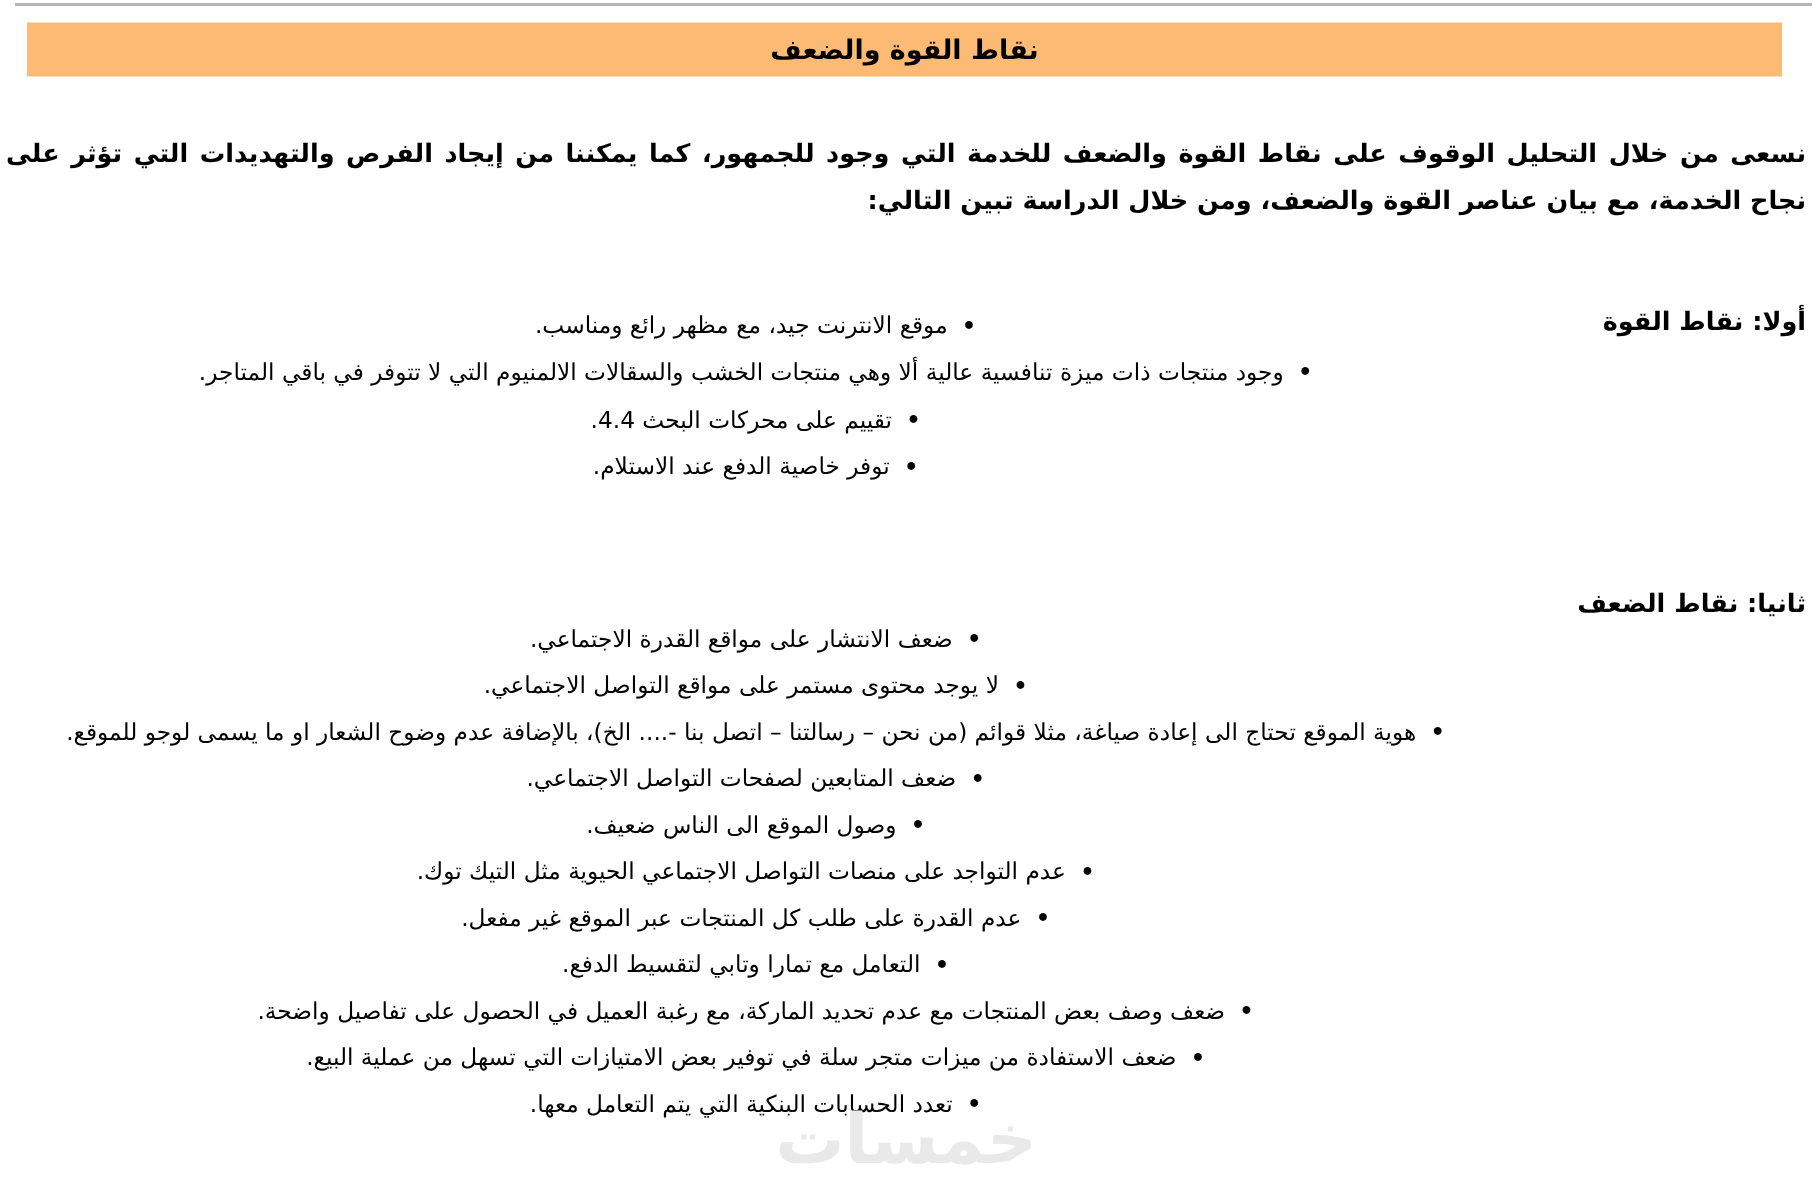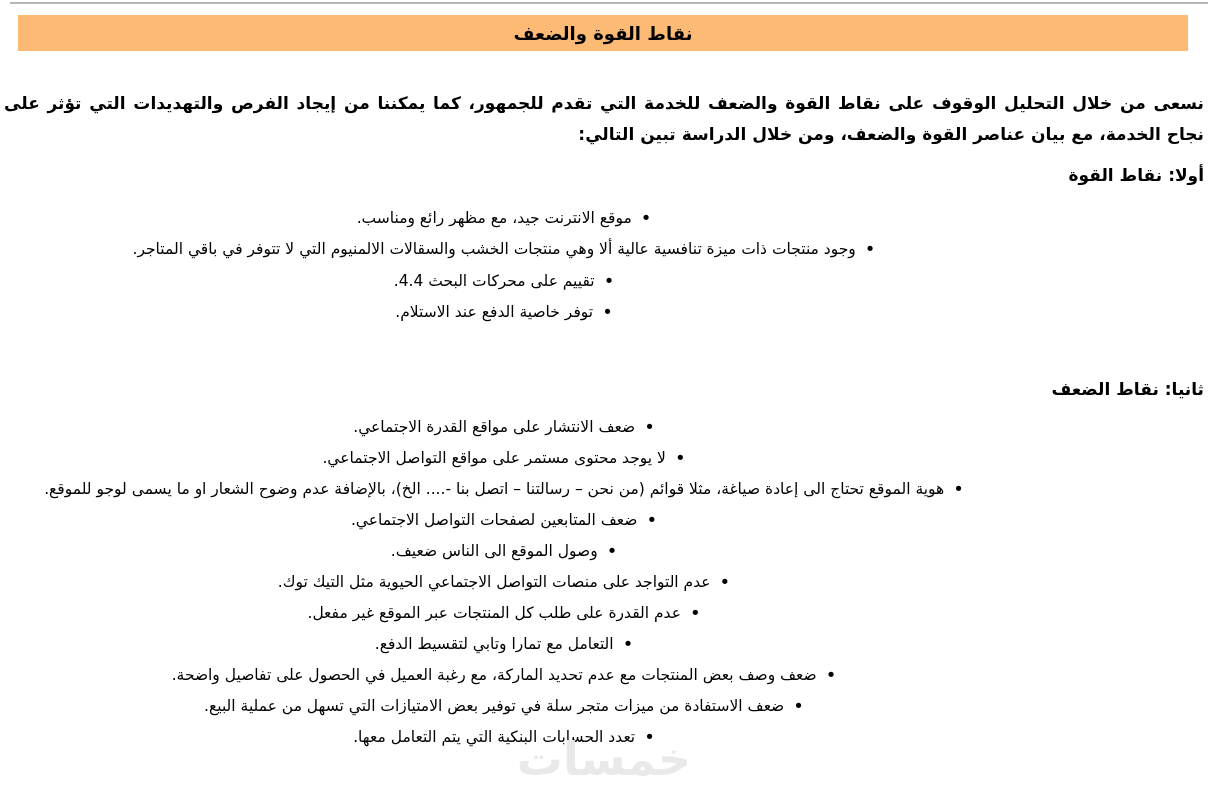--- a/index.html
+++ b/index.html
@@ -12,23 +12,23 @@
 
   .title-bar { position:absolute; top:15px; right:20px; width:1170px; height:36px;
                background:#fdba74; display:flex; align-items:center; justify-content:center; }
   .title-bar .title { font-size:18px; font-weight:bold; }
 
   .intro { position:absolute; top:88px; right:4px; left:4px;
            font-size:17px; font-weight:bold; line-height:31px;
            text-align:justify; text-justify:inter-word; direction:rtl; }
 
   .sec-heading { position:absolute; right:4px; height:31px; line-height:31px;
-                 font-size:17px; font-weight:bold; white-space:nowrap; }
+                 font-size:17px; font-weight:bold; white-space:nowrap;margin-top:40px; }
   #strengths-heading { top:160px; }
-  #weaknesses-heading { top:374px; }
+  #weaknesses-heading { top:348px; }
 
   ul.bullets { position:absolute; right:200px; left:0; list-style:none; direction:rtl; }
   #strengths-list { top:202px; }
   #weaknesses-list { top:411px; }
   ul.bullets li { white-space:nowrap; font-size:15.5px; direction:rtl; text-align:center; }
   #strengths-list li { height:31.3px; line-height:31.3px; }
   #weaknesses-list li { height:31px; line-height:31px; }
   ul.bullets li::before { content:"•"; font-size:18px; padding-left:9px;
                           vertical-align:-1px; }
 
@@ -39,21 +39,21 @@
 <body>
 
 <div class="page">
 
   <div class="top-line"></div>
 
   <div class="title-bar">
     <span class="title">نقاط القوة والضعف</span>
   </div>
 
-  <p class="intro">نسعى من خلال التحليل الوقوف على نقاط القوة والضعف للخدمة التي تقدم للجمهور، كما يمكننا من إيجاد الفرص والتهديدات التي تؤثر على نجاح الخدمة، مع بيان عناصر القوة والضعف، ومن خلال الدراسة تبين التالي:</p>
+  <p class="intro">نسعى من خلال التحليل الوقوف على نقاط القوة والضعف للخدمة التي وجود للجمهور، كما يمكننا من إيجاد الفرص والتهديدات التي تؤثر على نجاح الخدمة، مع بيان عناصر القوة والضعف، ومن خلال الدراسة تبين التالي:</p>
 
   <div class="sec-heading" id="strengths-heading">أولا: نقاط القوة</div>
 
   <ul class="bullets" id="strengths-list">
     <li>موقع الانترنت جيد، مع مظهر رائع ومناسب.</li>
     <li>وجود منتجات ذات ميزة تنافسية عالية ألا وهي منتجات الخشب والسقالات الالمنيوم التي لا تتوفر في باقي المتاجر.</li>
     <li>تقييم على محركات البحث 4.4.</li>
     <li>توفر خاصية الدفع عند الاستلام.</li>
   </ul>
 

